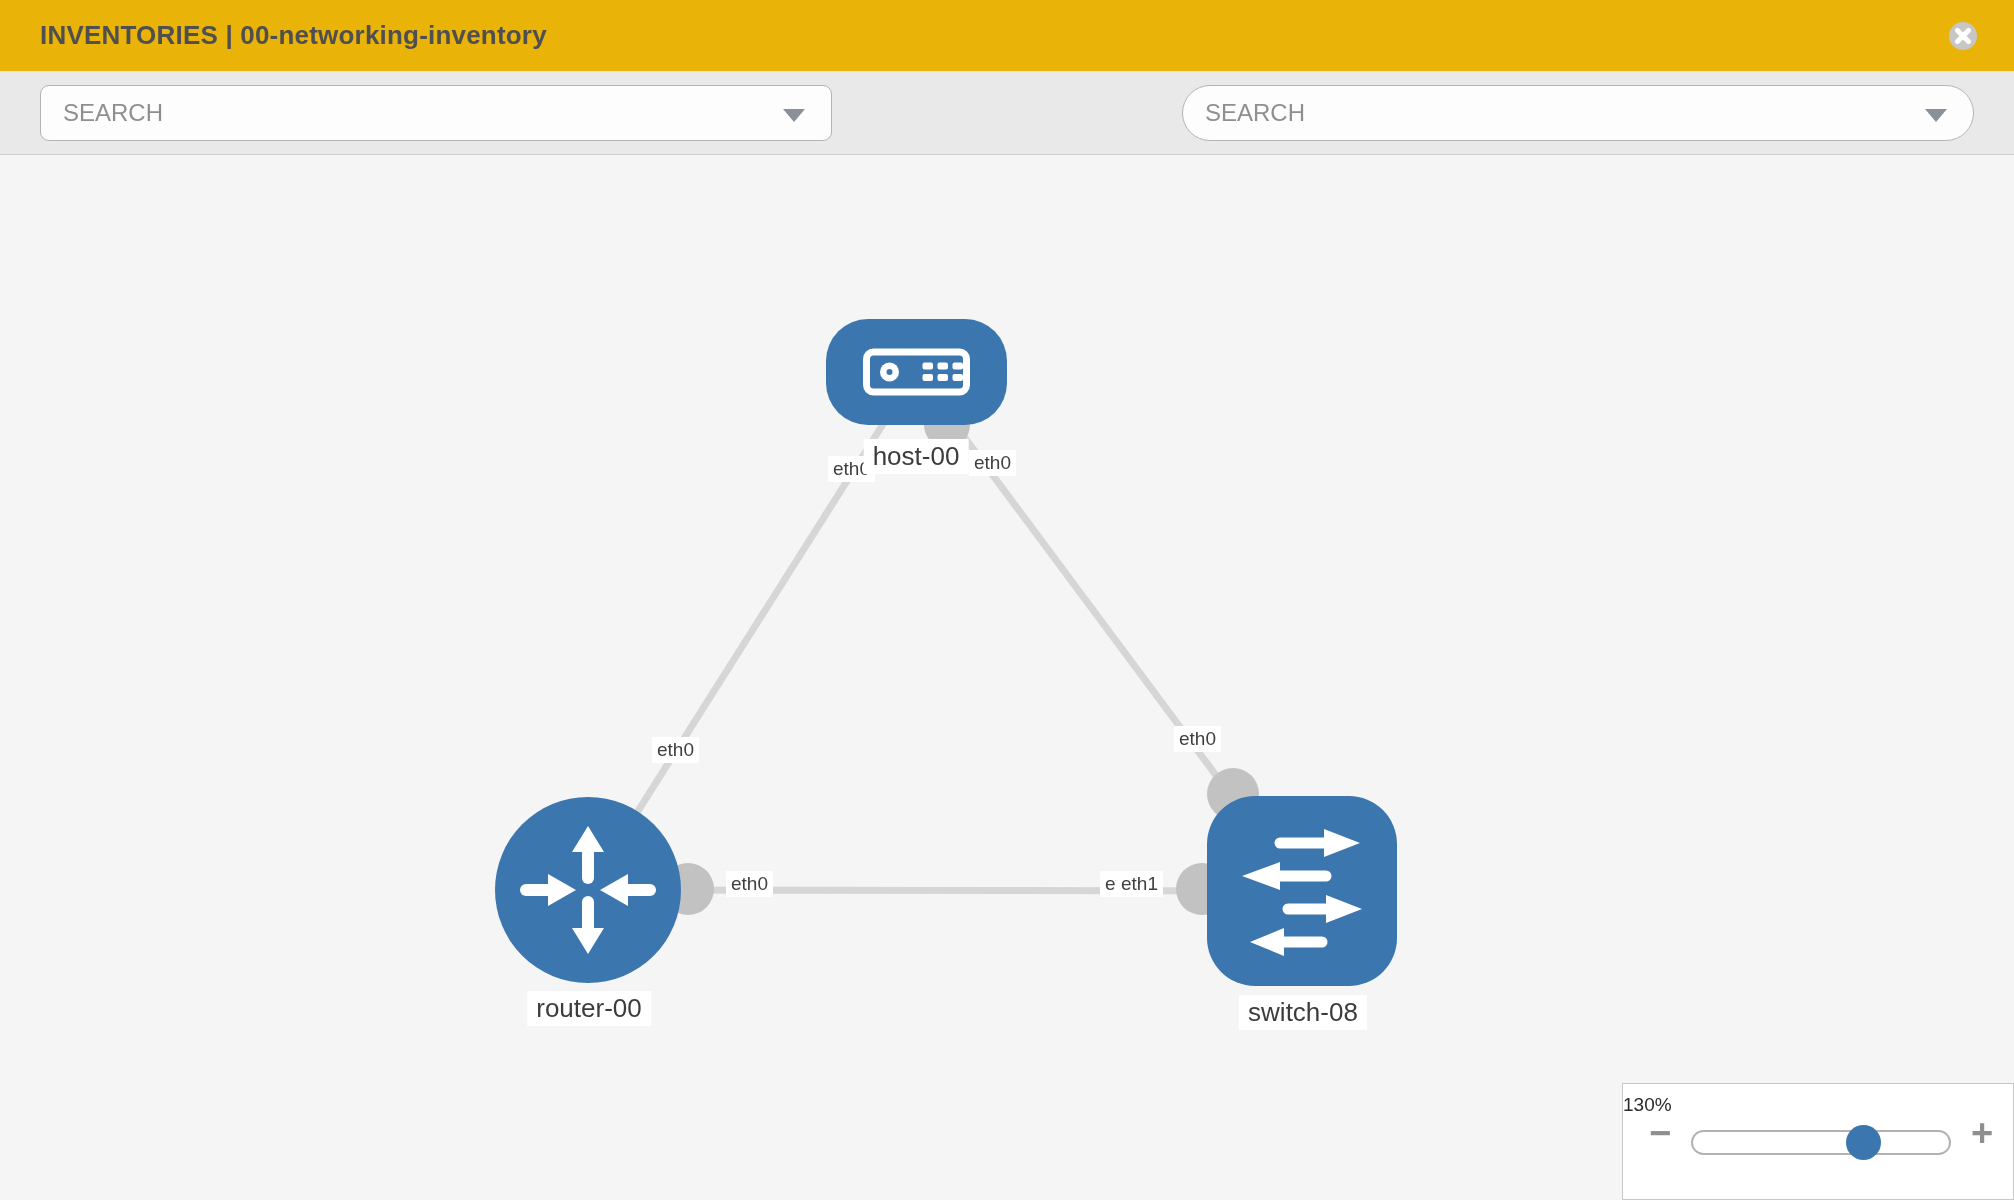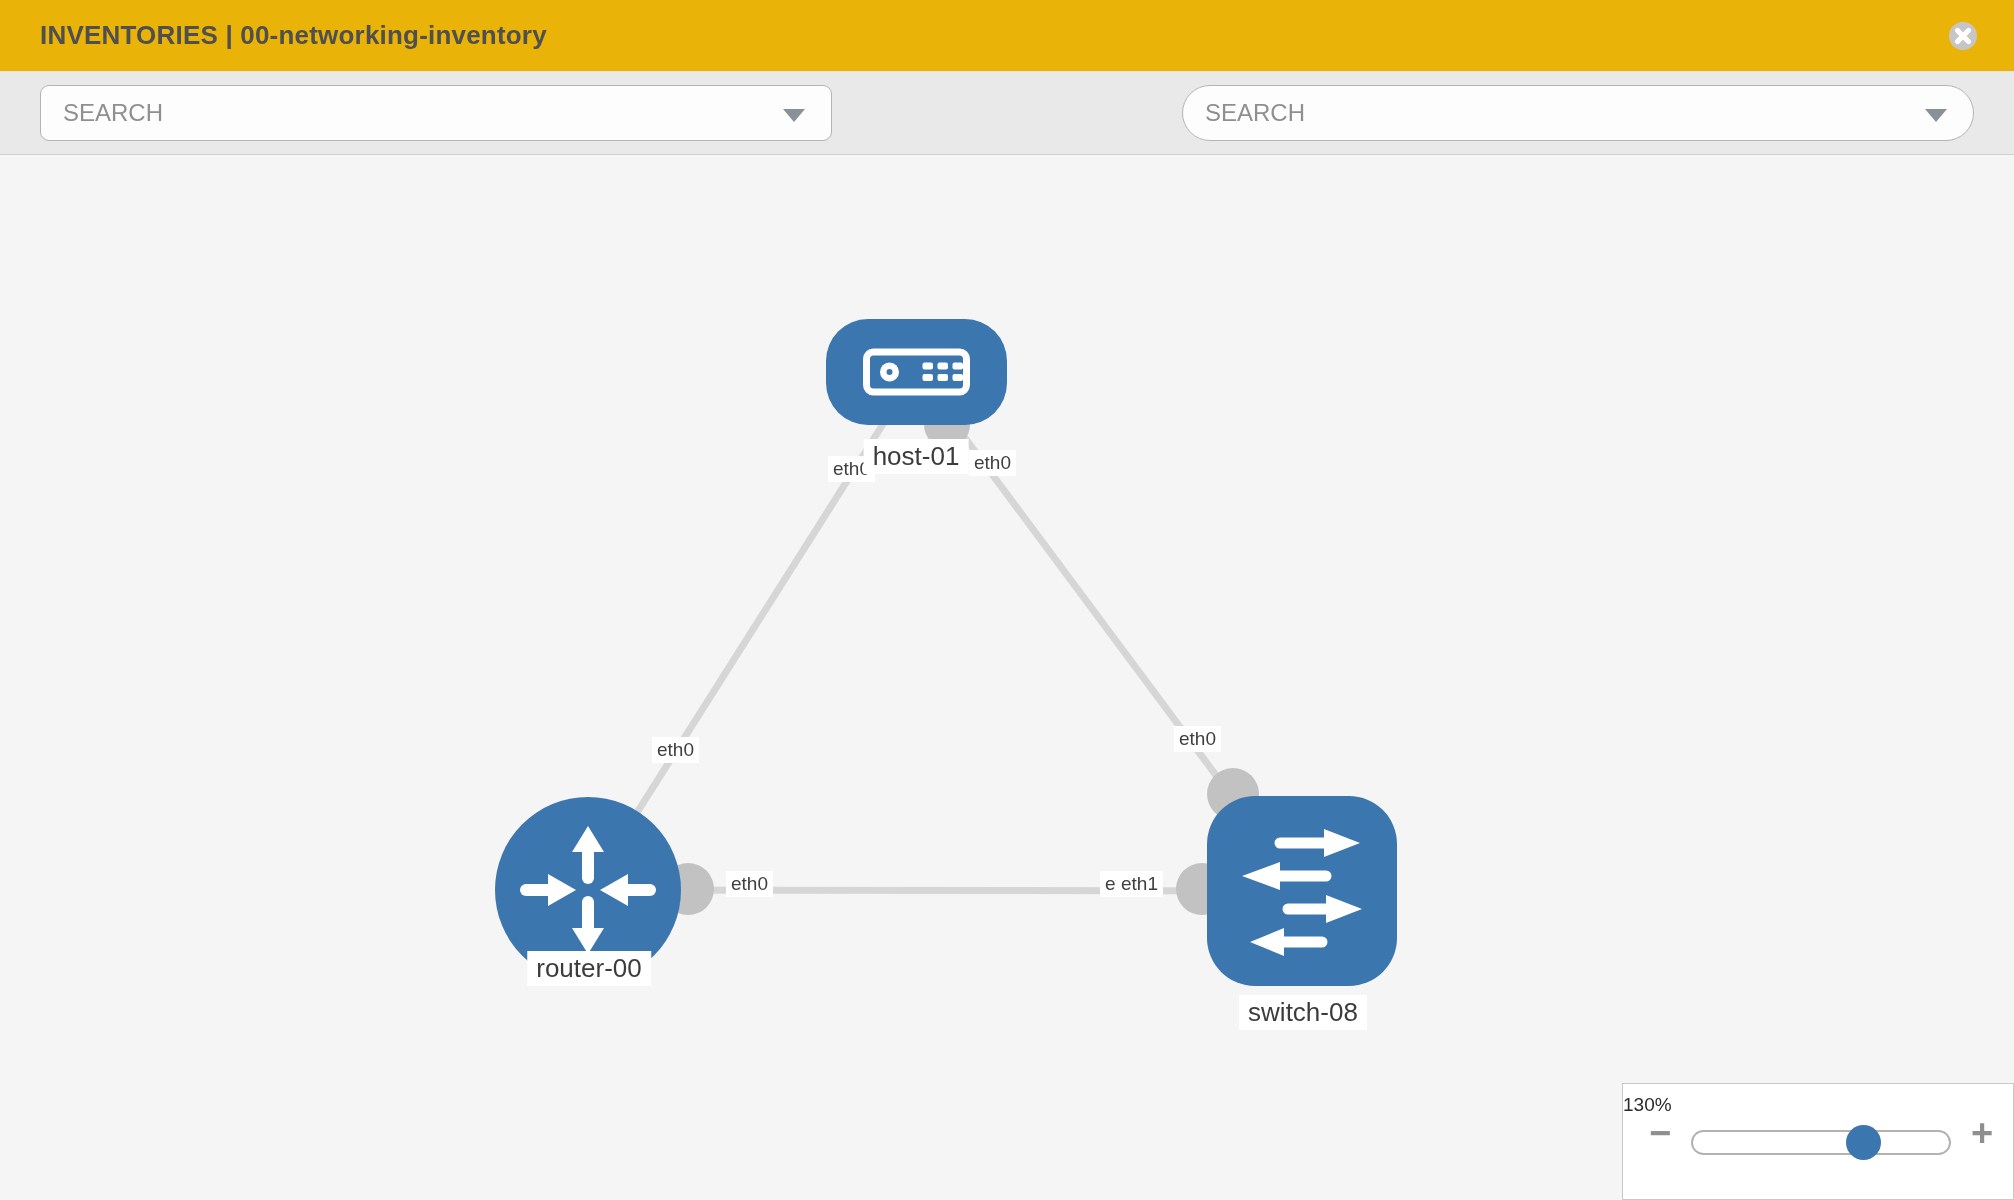--- a/index.html
+++ b/index.html
@@ -151,16 +151,16 @@
     </div>
     <div class="zoom-plus">+</div>
   </div>
 <div class="net-label" style="left: 828px; top: 301px;">eth0</div>
     <div class="net-label" style="left: 969px; top: 295px;">eth0</div>
     <div class="net-label" style="left: 652px; top: 582px;">eth0</div>
     <div class="net-label" style="left: 1174px; top: 571px;">eth0</div>
     <div class="net-label" style="left: 726px; top: 716px;">eth0</div>
     <div class="net-label" style="left: 1100px; top: 716px;">eth1</div>
     <div class="net-label" style="left: 1116px; top: 716px;">eth1</div>
-    <div class="node-label" style="left: 916px; top: 284px;">host-01</div>
-    <div class="node-label" style="left: 589px; top: 796px;">router-00</div>
+    <div class="node-label" style="left: 916px; top: 284px;">host-00</div>
+    <div class="node-label" style="left: 589px; top: 836px;">router-00</div>
     <div class="node-label" style="left: 1303px; top: 840px;">switch-08</div>
   </div>
 
 </body></html>

